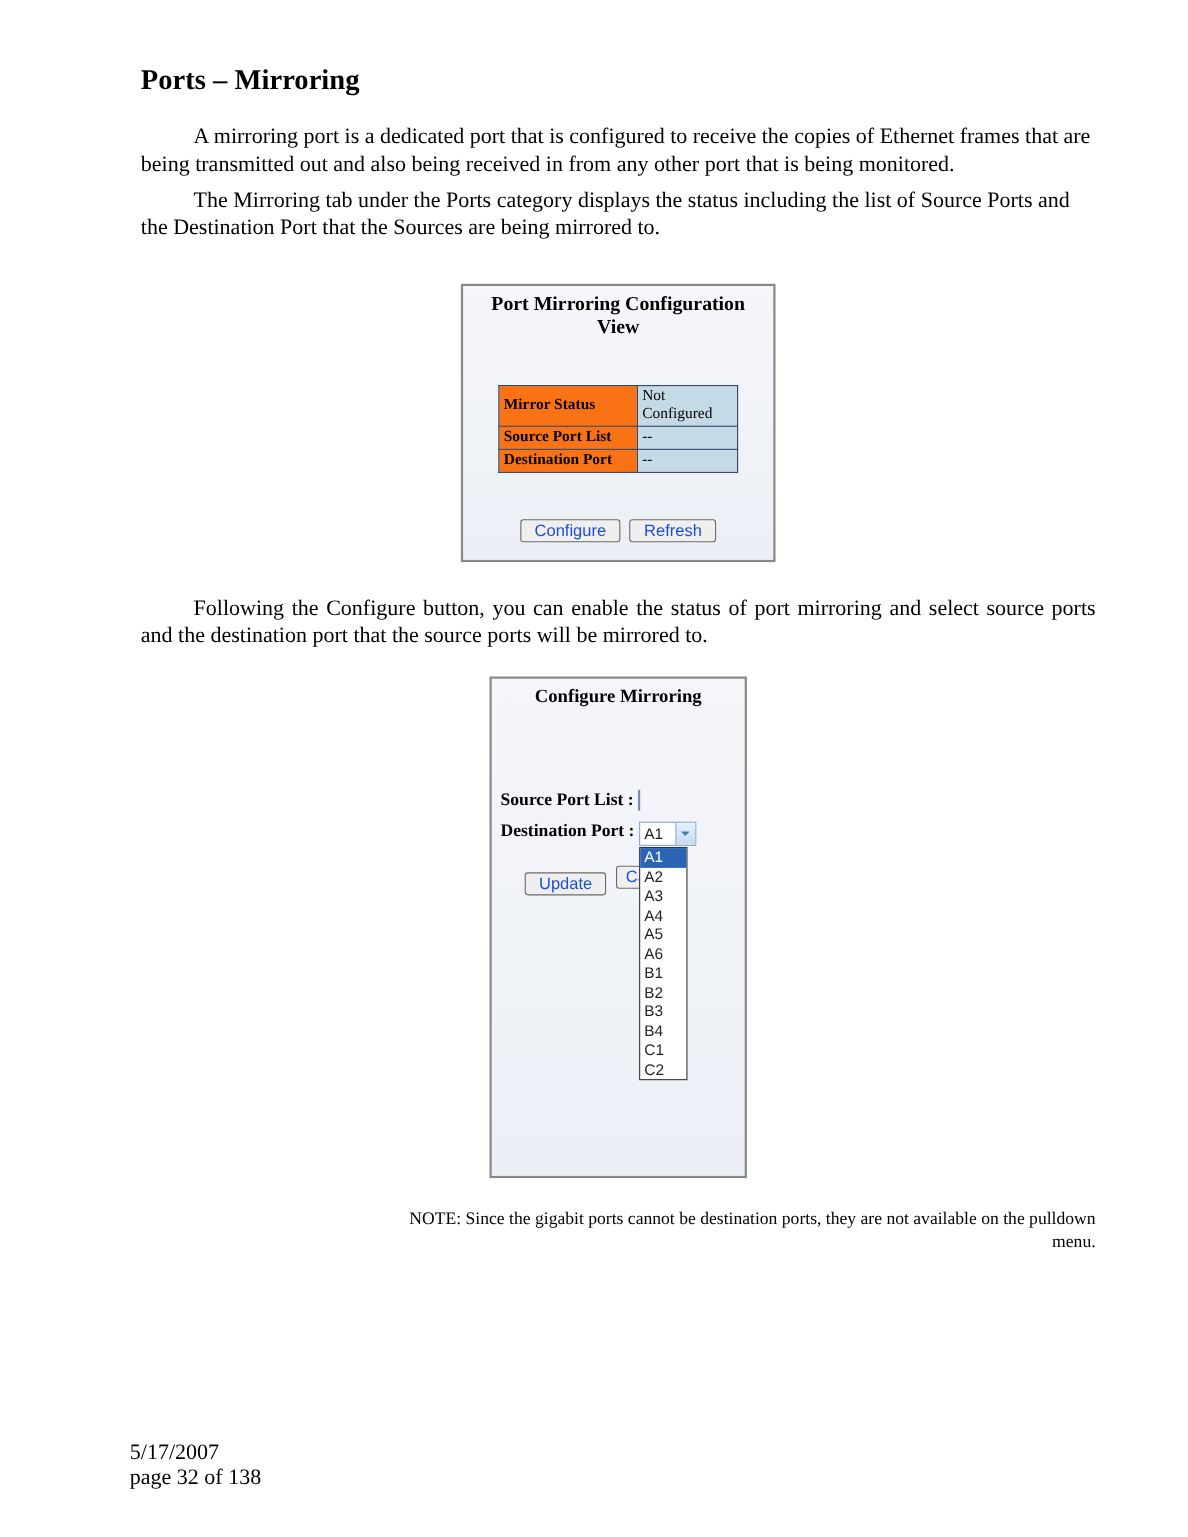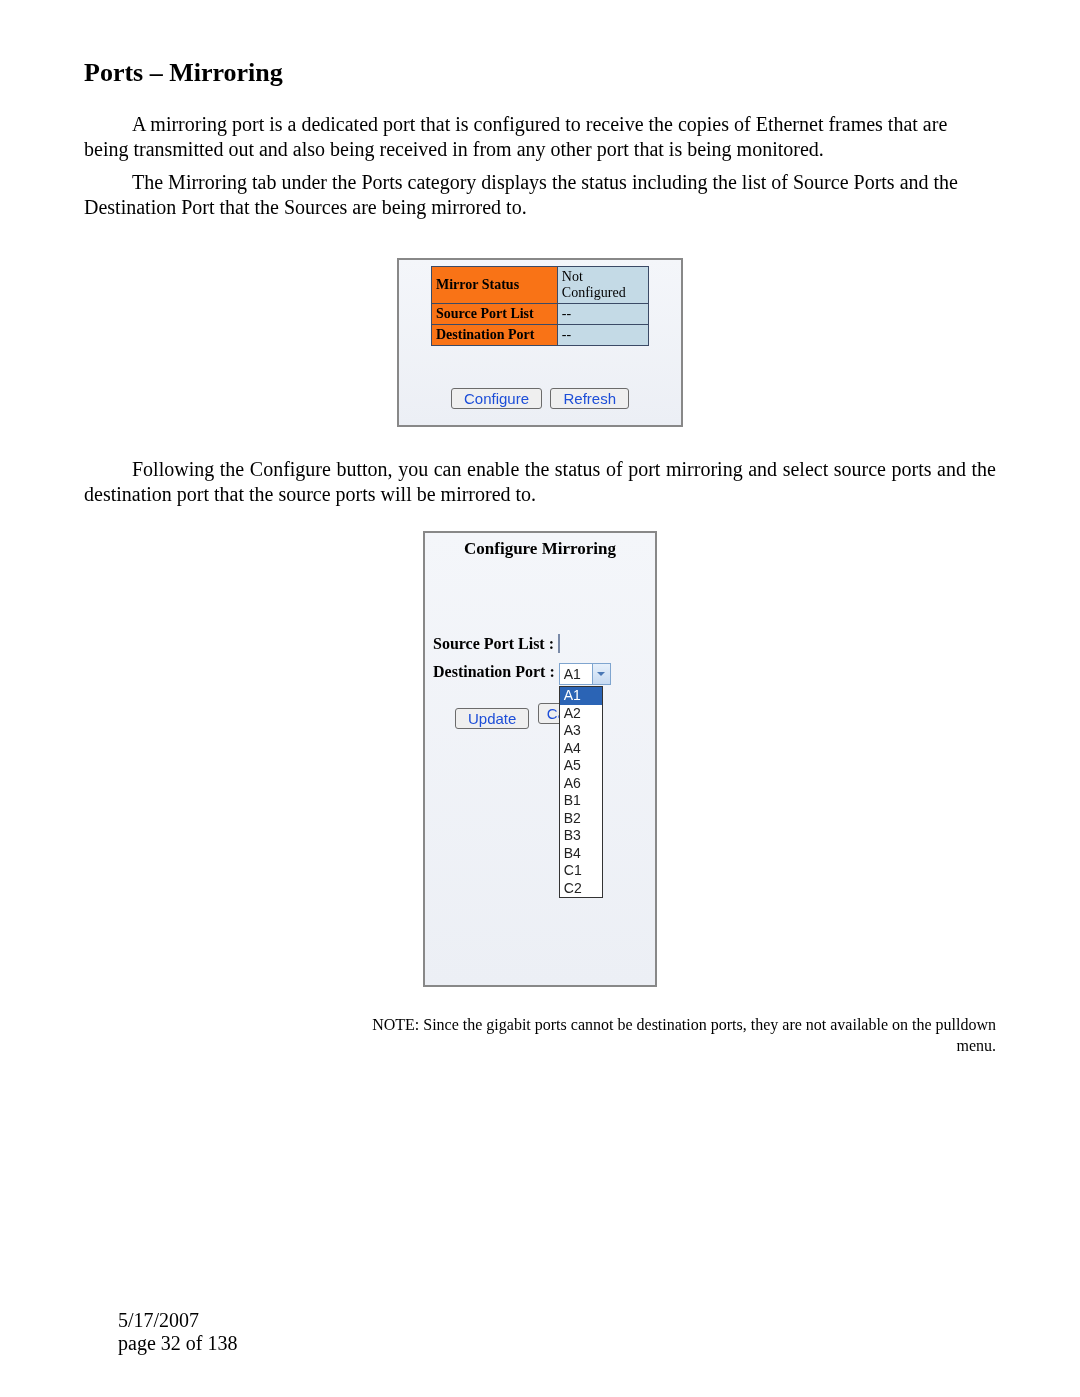--- a/index.html
+++ b/index.html
@@ -8,20 +8,21 @@
       padding: 0;
       font-family: "Times New Roman", Times, serif;
       background: #fff;
       color: #000;
       width: 1080px;
       height: 1397px;
       position: relative;
     }
     .page {
       padding: 58px 84px 0 84px;
+      margin-left: 44px;
     }
     h2.heading {
       font-size: 26px;
       font-weight: bold;
       margin: 0 0 24px 0;
     }
     p.body {
       font-size: 20px;
       line-height: 1.25;
       margin: 0 0 8px 0;
@@ -203,20 +204,21 @@
 <div class="page">
   <h2 class="heading">Ports – Mirroring</h2>
 
   <p class="body">A mirroring port is a dedicated port that is configured to receive the copies of Ethernet frames that are being transmitted out and also being received in from any other port that is being monitored.</p>
   <p class="body">The Mirroring tab under the Ports category displays the status including the list of Source Ports and the Destination Port that the Sources are being mirrored to.</p>
 
   <div class="spacer-large"></div>
 
   <div class="panel-wrap">
     <div class="panel1">
+      <div class="panel1-title">Port Mirroring Configuration View</div>
       <table class="status-box">
         <tbody>
             <tr>
           <td class="k">Mirror Status</td>
           <td class="v">Not Configured</td>
         </tr>
         <tr>
           <td class="k">Source Port List</td>
           <td class="v">--</td>
         </tr>

